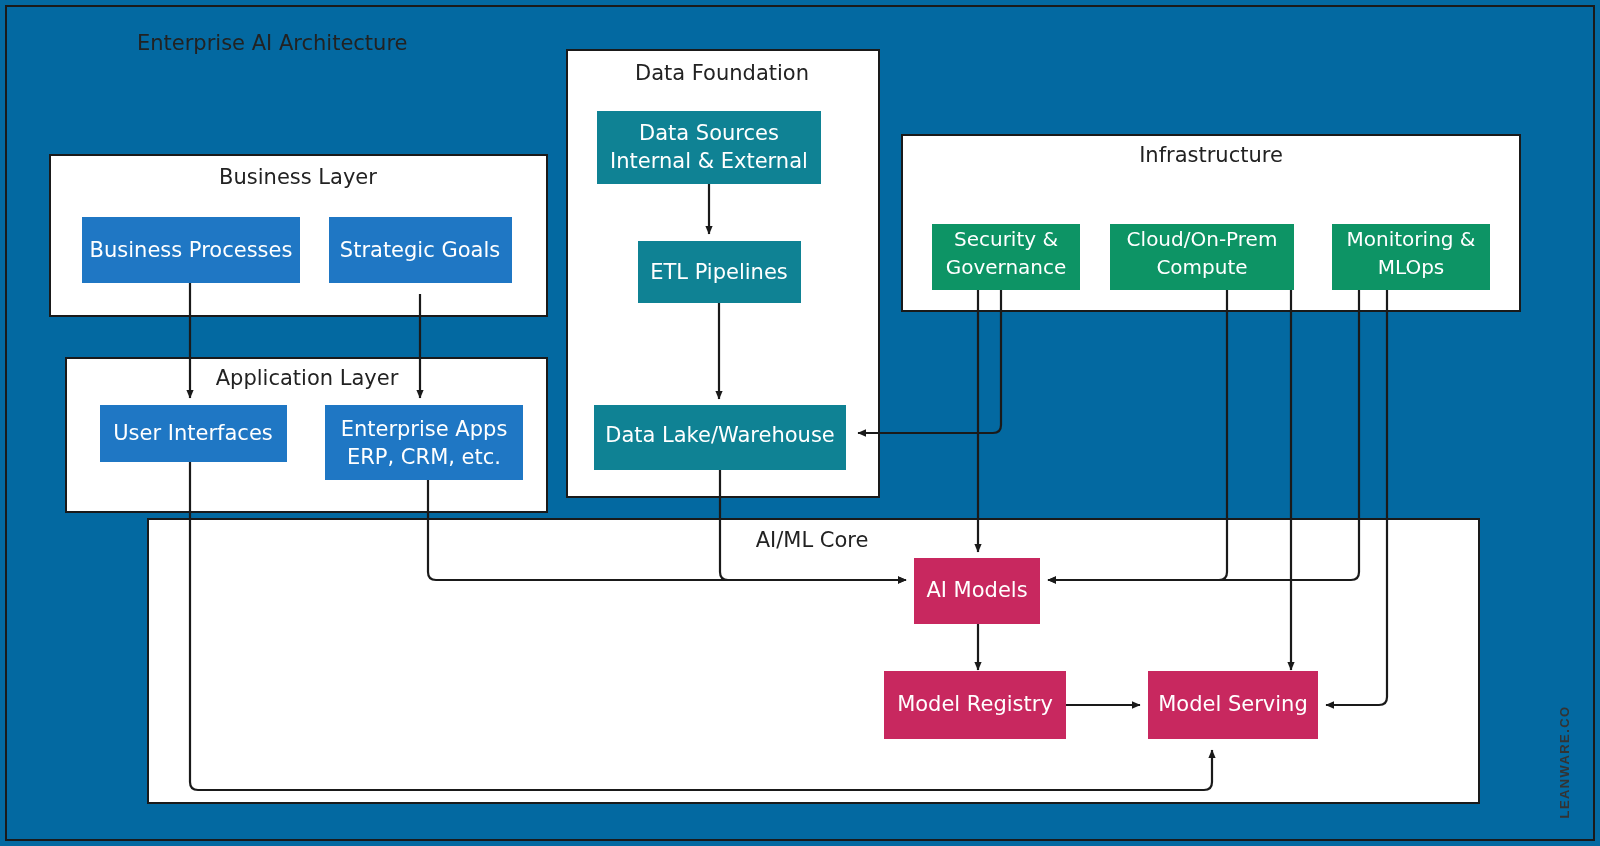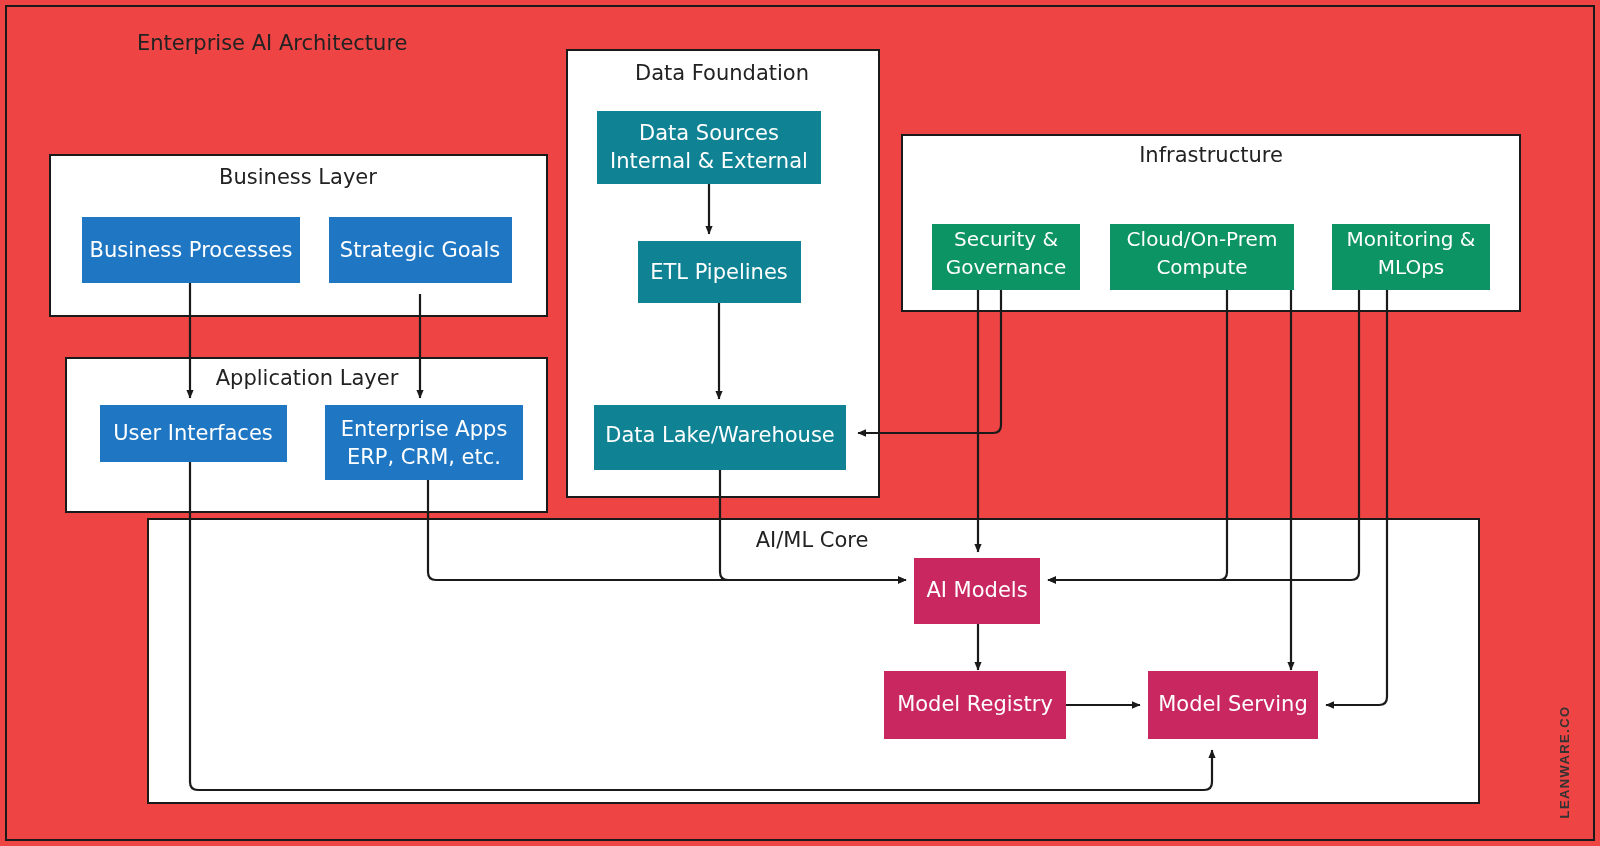--- a/index.html
+++ b/index.html
@@ -1,17 +1,17 @@
 <!DOCTYPE html>
 <html><head>
 <meta charset="utf-8">
 <style>
   html,body{margin:0;padding:0;background:#ffffff;}
   body{font-family:"DejaVu Sans","Liberation Sans",sans-serif;}
-  #stage{position:relative;width:1600px;height:846px;background:#ef4444;overflow:hidden;}
+  #stage{position:relative;width:1600px;height:846px;background:#0369a1;overflow:hidden;}
   svg{display:block;}
   .frame{fill:none;stroke:#1a1a1a;stroke-width:2;}
   .group-box{fill:#ffffff;stroke:#1a1a1a;stroke-width:2;}
   .conn{fill:none;stroke:#1a1a1a;stroke-width:2.2;stroke-linecap:butt;stroke-linejoin:round;}
   .node-rect{stroke:none;}
   .node-label{fill:#ffffff;font-size:21px;text-anchor:middle;dominant-baseline:middle;}
   .node-label-sm{fill:#ffffff;font-size:20px;text-anchor:middle;dominant-baseline:middle;}
   .group-title{fill:#222222;font-size:21px;text-anchor:middle;dominant-baseline:middle;}
   .diagram-title{fill:#222222;font-size:21px;text-anchor:start;dominant-baseline:middle;}
   .watermark{fill:#333333;font-size:13px;font-weight:bold;letter-spacing:1.4px;text-anchor:middle;

